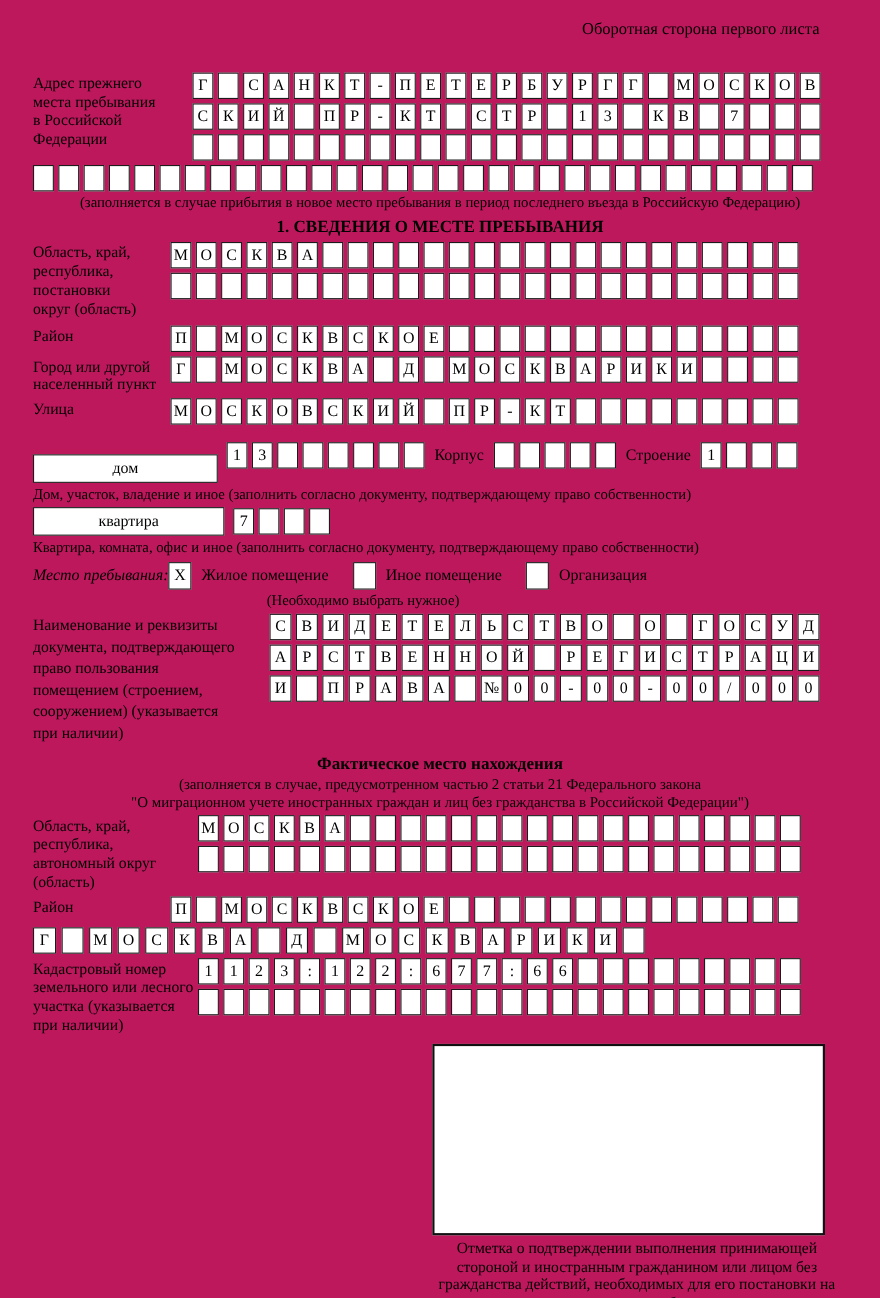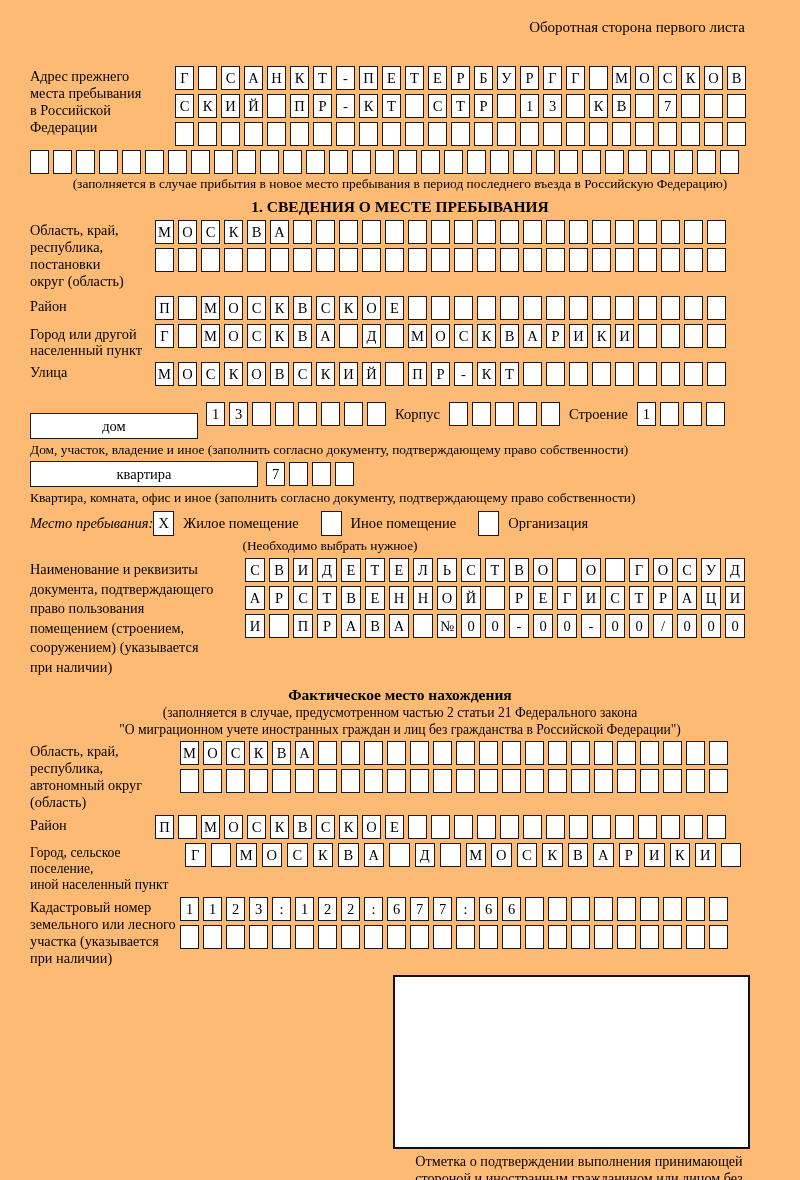--- a/index.html
+++ b/index.html
@@ -1,18 +1,18 @@
 <!DOCTYPE html>
 <html><head>
 <meta charset="utf-8">
 <style>
   html,body{margin:0;padding:0;background:#fff;}
   .page{
     position:relative;width:800px;height:1180px;box-sizing:border-box;
-    background:#fdba74;color:#000;padding:10px 30px 0 30px;overflow:hidden;
+    background:#be185d;color:#000;padding:10px 30px 0 30px;overflow:hidden;
     font-family:"Liberation Serif","DejaVu Serif",serif;
   }
   .header-note{text-align:right;font-size:15px;line-height:18px;margin:8px 25px 0 0;}
   .frow{display:flex;align-items:flex-start;}
   .lbl{flex:none;width:var(--lbl,125px);font-size:14.3px;line-height:17px;padding-top:2px;}
   .lbl.tall{line-height:19.5px;}
   .rows{display:flex;flex-direction:column;gap:4px;}
   .boxrow{display:flex;gap:4px;}
   .boxrow{margin-bottom:0;}
   .cell{
@@ -364,21 +364,21 @@
     <div class="boxrow">
         <span class="cell">1</span>
         <span class="cell"></span>
         <span class="cell"></span>
         <span class="cell"></span>
       </div>
   </div>
   <div class="note" style="margin-top:3px;">Дом, участок, владение и иное (заполнить согласно документу, подтверждающему право собственности)</div>
 
   <div class="house-row">
-    <div class="widebox" style="width:228px;font-family:Liberation Serif, serif;">квартира</div>
+    <div class="widebox" style="width:174px;font-family:Liberation Serif, serif;">квартира</div>
     <div class="boxrow gap8">
         <span class="cell">7</span>
         <span class="cell"></span>
         <span class="cell"></span>
         <span class="cell"></span>
       </div>
   </div>
   <div class="note" style="margin-top:3px;">Квартира, комната, офис и иное (заполнить согласно документу, подтверждающему право собственности)</div>
 
   <div class="stay-row">
@@ -574,24 +574,20 @@
         <span class="cell"></span>
         <span class="cell"></span>
         <span class="cell"></span>
         <span class="cell"></span>
         <span class="cell"></span>
         <span class="cell"></span>
       </div>
   </div>
 
   <div class="frow" style="--lbl:155px;">
-    <div class="lbl" style="line-height:16px;font-size:13.6px;">
-        <div>Город, сельское поселение,</div>
-        <div>иной населенный пункт</div>
-      </div>
     <div class="boxrow wide">
         <span class="cell">Г</span>
         <span class="cell"></span>
         <span class="cell">М</span>
         <span class="cell">О</span>
         <span class="cell">С</span>
         <span class="cell">К</span>
         <span class="cell">В</span>
         <span class="cell">А</span>
         <span class="cell"></span>

